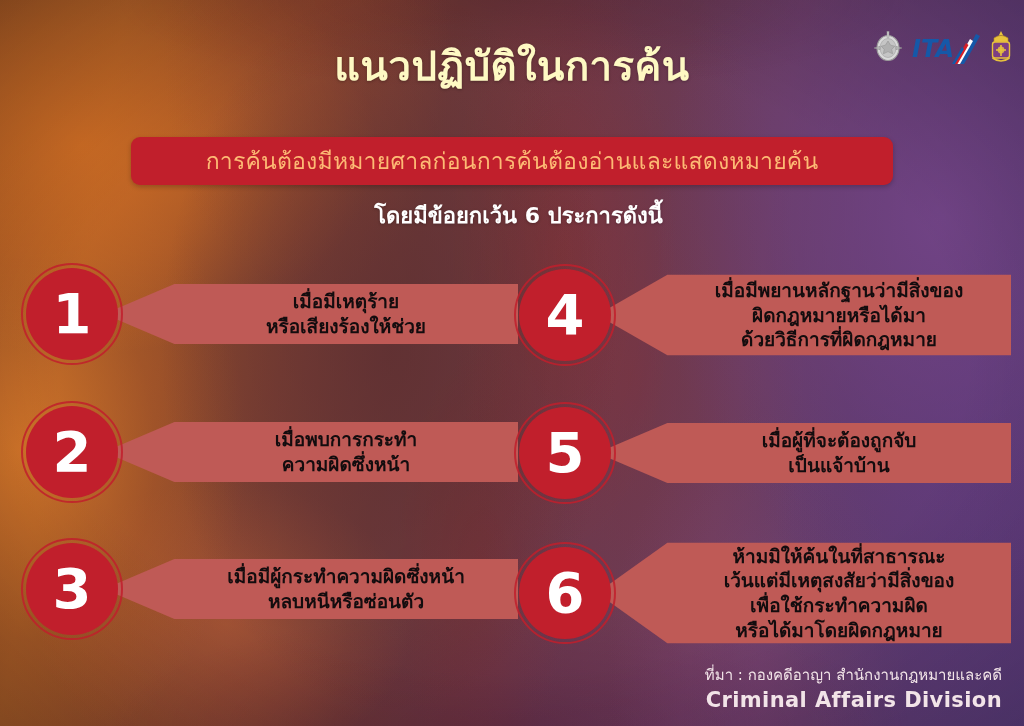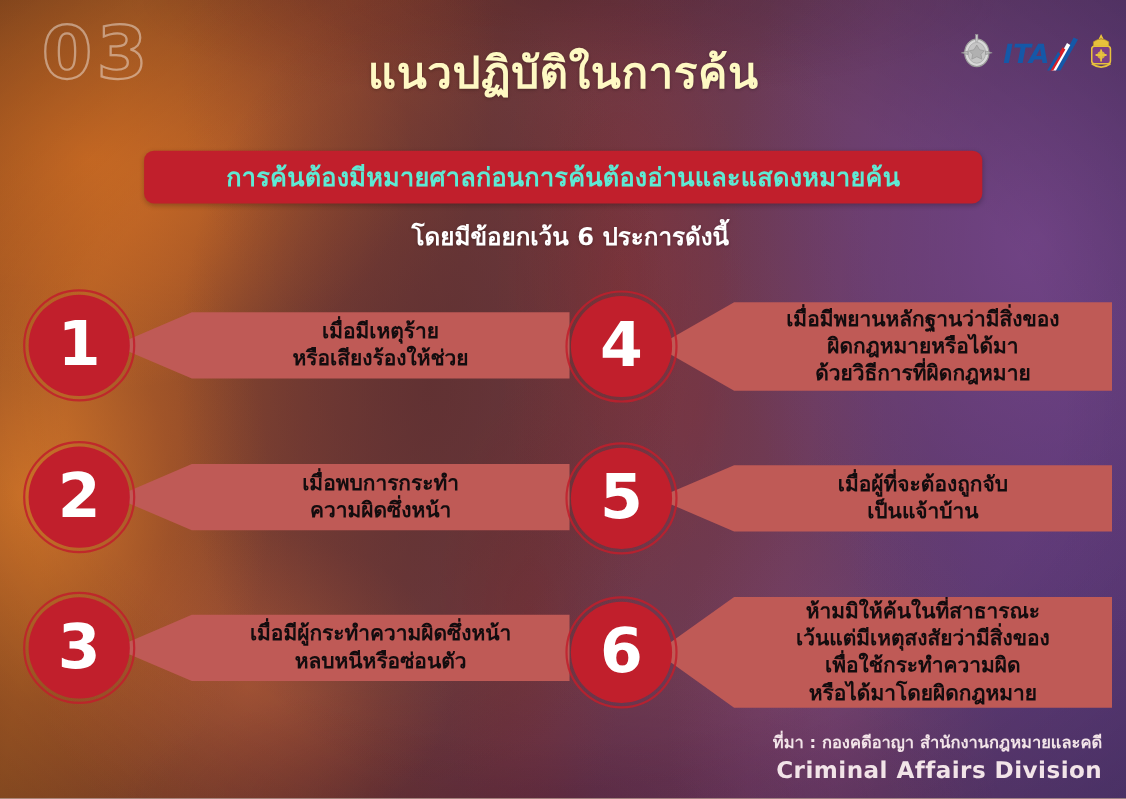--- a/index.html
+++ b/index.html
@@ -147,23 +147,23 @@
     width: 762px;
     height: 48px;
     background: #c11f2c;
     border-radius: 9px;
     display: flex;
     align-items: center;
     justify-content: center;
     box-shadow: 0 2px 5px rgba(0,0,0,0.22);
   }
   #statement-banner-text {
-    color: #5eead4;
+    color: #fdba74;
     font-size: 23px;
-    font-weight: 700;
+    font-weight: 400;
     letter-spacing: 0.2px;
     white-space: nowrap;
   }
 
   #subtitle {
     position: absolute;
     left: 0; right: 0;
     top: 198px;
     text-align: center;
     color: #ffffff;
@@ -258,38 +258,37 @@
 
   
   #credit {
     position: absolute;
     right: 22px;
     bottom: 12px;
     text-align: right;
     color: #f2e4e8;
     line-height: 1.35;
   }
-  #credit-source { font-size: 15px; font-weight: 700; }
+  #credit-source { font-size: 15px; font-weight: 400; }
   #credit-en     { font-size: 21px; font-weight: 700; letter-spacing: 0.4px; }
 </style>
 </head>
 <body>
 
 <div id="stage">
 
   <div class="bg-layer bg-base"></div>
   <div class="bg-layer bg-swirl-1"></div>
   <div class="bg-layer bg-swirl-2"></div>
   <div class="bg-layer bg-swirl-3"></div>
   <div class="bg-layer bg-swirl-4"></div>
   <div class="bg-layer bg-vignette"></div>
 
   <div id="header-band">
 
-    <div id="section-number">03</div>
 
     <h1 id="page-title">แนวปฏิบัติในการค้น</h1>
 
     <div id="logo-cluster">
 
       <div class="logo-slot">
         <svg width="36" height="36" viewBox="0 0 36 36" aria-hidden="true">
           <ellipse cx="18" cy="18" rx="11" ry="12.5" fill="#d9d9d9" stroke="#9a9a9a" stroke-width="1.1"></ellipse>
           <ellipse cx="18" cy="18" rx="8" ry="9.5" fill="#c5c5c5" stroke="#a8a8a8" stroke-width="0.7"></ellipse>
           <path d="M18 11 l2.6 4.2 4.2 1 -3 3.2 .8 4.4 -4.6-2.2 -4.6 2.2 .8-4.4 -3-3.2 4.2-1z" fill="#b0b0b0" stroke="#8e8e8e" stroke-width="0.5"></path>

